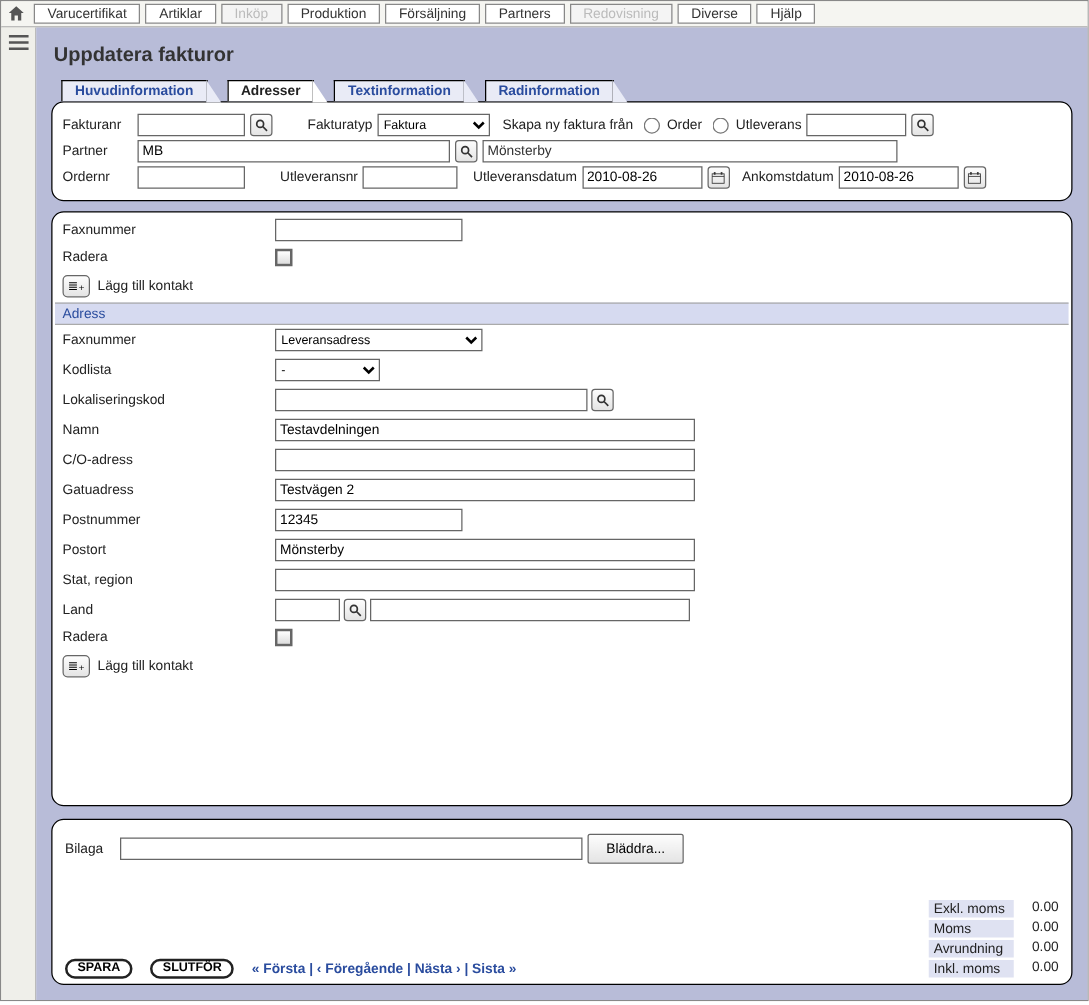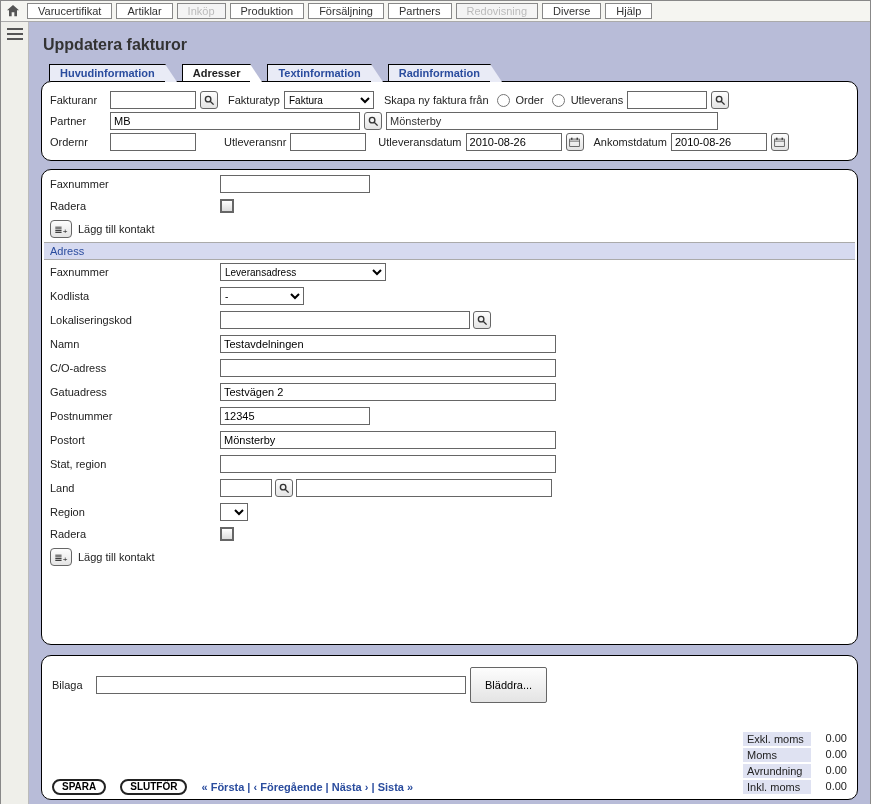--- a/index.html
+++ b/index.html
@@ -32,21 +32,21 @@
 .radio { margin: 0 2px 0 4px; }
 .scroll-panel { background: #fff; border: 1px solid #000; border-radius: 10px; margin-top: 8px; padding: 2px; }
 .scroll-body { height: 470px; overflow-y: scroll; padding: 0; }
 .form-row { display: flex; align-items: center; padding: 3px 6px; }
 .form-row .flabel { width: 170px; font-size: 11px; }
 .section-hdr { background: #d6daf0; color: #2a4c9e; font-size: 11px; padding: 2px 6px; border-top: 1px solid #aaa; border-bottom: 1px solid #aaa; }
 .add-row { display: flex; align-items: center; gap: 6px; padding: 4px 6px; }
 .add-btn { width: 22px; height: 18px; border: 1px solid #666; border-radius: 4px; background: linear-gradient(#fdfdfd,#e4e4e4); display:inline-flex; align-items:center; justify-content:center; cursor:pointer; font-size:10px; }
 .chk { width: 14px; height: 14px; border: 2px solid #666; display:inline-block; background:linear-gradient(#fff,#ddd); }
 .bottom-panel { background: #fff; border: 1px solid #000; border-radius: 10px; margin-top: 10px; padding: 8px 10px 4px 10px; }
-.browse-btn { border: 1px solid #666; background: linear-gradient(#fdfdfd,#e4e4e4); padding: 1px 14px; height: 36px; font-size: 11px; cursor: pointer; border-radius:2px; }
+.browse-btn { border: 1px solid #666; background: linear-gradient(#fdfdfd,#e4e4e4); padding: 1px 14px; height: 24px; font-size: 11px; cursor: pointer; border-radius:2px; }
 .footer-row { display: flex; align-items: flex-end; justify-content: space-between; margin-top: 28px; }
 .footer-left { display: flex; align-items: center; gap: 14px; justify-content: center; }
 .pillbtn { border: 2px solid #222; border-radius: 10px; padding: 0 8px; font-size: 10px; font-weight: bold; background: #fff; cursor: pointer; height:16px; line-height:12px; }
 .nav-links { color: #2a4c9e; font-weight: bold; font-size: 11px; }
 .nav-links a { color: #2a4c9e; text-decoration: none; cursor: pointer; }
 .totals { font-size: 11px; }
 .totals-row { display: flex; justify-content: flex-end; gap: 4px; padding: 1px 0; }
 .totals-row .tl { background: #dfe2f2; padding: 1px 4px; min-width: 68px; }
 .totals-row .tv { min-width: 32px; text-align: right; }
 
@@ -94,21 +94,21 @@
       <div class="panel">
         <div class="hdr-row">
           <span class="lbl lbl-w">Fakturanr</span>
           <input type="text" class="txt" style="width: 86px;" value="">
           <button class="iconbtn">
               <svg viewBox="0 0 16 16">
                 <circle cx="6" cy="6" r="4" fill="none" stroke="#333" stroke-width="2"></circle>
                 <line x1="9" y1="9" x2="14" y2="14" stroke="#333" stroke-width="2"></line>
               </svg>
             </button>
-          <span class="lbl" style="margin-left:6px">Fakturatyp</span>
+          <span class="lbl" style="margin-left:24px">Fakturatyp</span>
           <select style="width:90px"><option>Faktura</option></select>
           <span class="lbl" style="margin-left:6px">Skapa ny faktura från</span>
           <input type="radio" class="radio" style="">
           <span class="lbl">Order</span>
           <input type="radio" class="radio" style="">
           <span class="lbl">Utleverans</span>
           <input type="text" class="txt-ro" style="width: 80px;" value="">
           <button class="iconbtn">
               <svg viewBox="0 0 16 16">
                 <circle cx="6" cy="6" r="4" fill="none" stroke="#333" stroke-width="2"></circle>
@@ -217,24 +217,20 @@
           <div class="form-row">
             <span class="flabel">Land</span>
             <input type="text" class="txt" style="width: 52px;" value="">
             <button class="iconbtn" style="margin:0 3px">
                 <svg viewBox="0 0 16 16">
                   <circle cx="6" cy="6" r="4" fill="none" stroke="#333" stroke-width="2"></circle>
                   <line x1="9" y1="9" x2="14" y2="14" stroke="#333" stroke-width="2"></line>
                 </svg>
               </button>
             <input type="text" class="txt" style="width: 256px;" value="">
-          </div>
-          <div class="form-row">
-            <span class="flabel">Region</span>
-            <select style="width:28px"><option></option></select>
           </div>
           <div class="form-row">
             <span class="flabel">Radera</span>
             <span class="chk"></span>
           </div>
           <div class="add-row">
             <button class="add-btn">≣₊</button>
             <span>Lägg till kontakt</span>
           </div>
           <div style="height:20px"></div>

